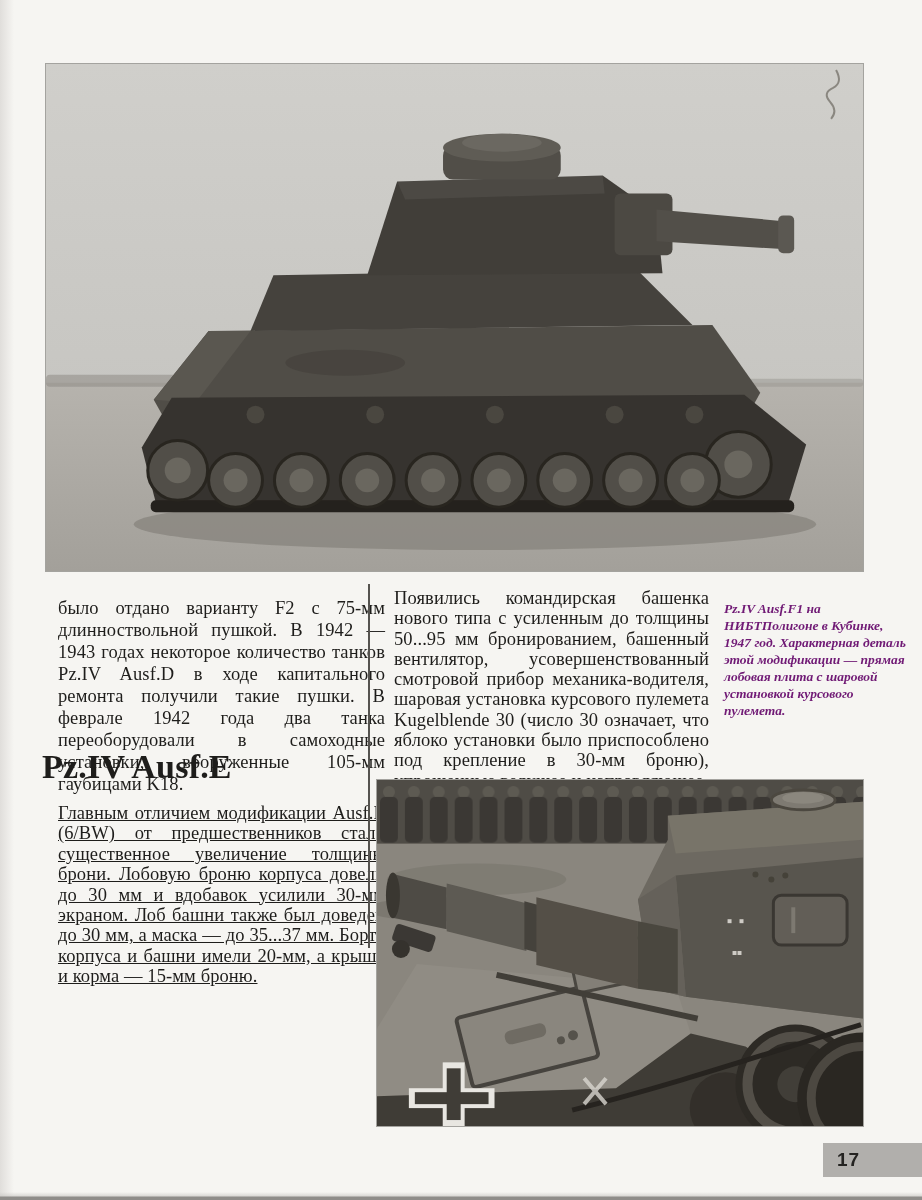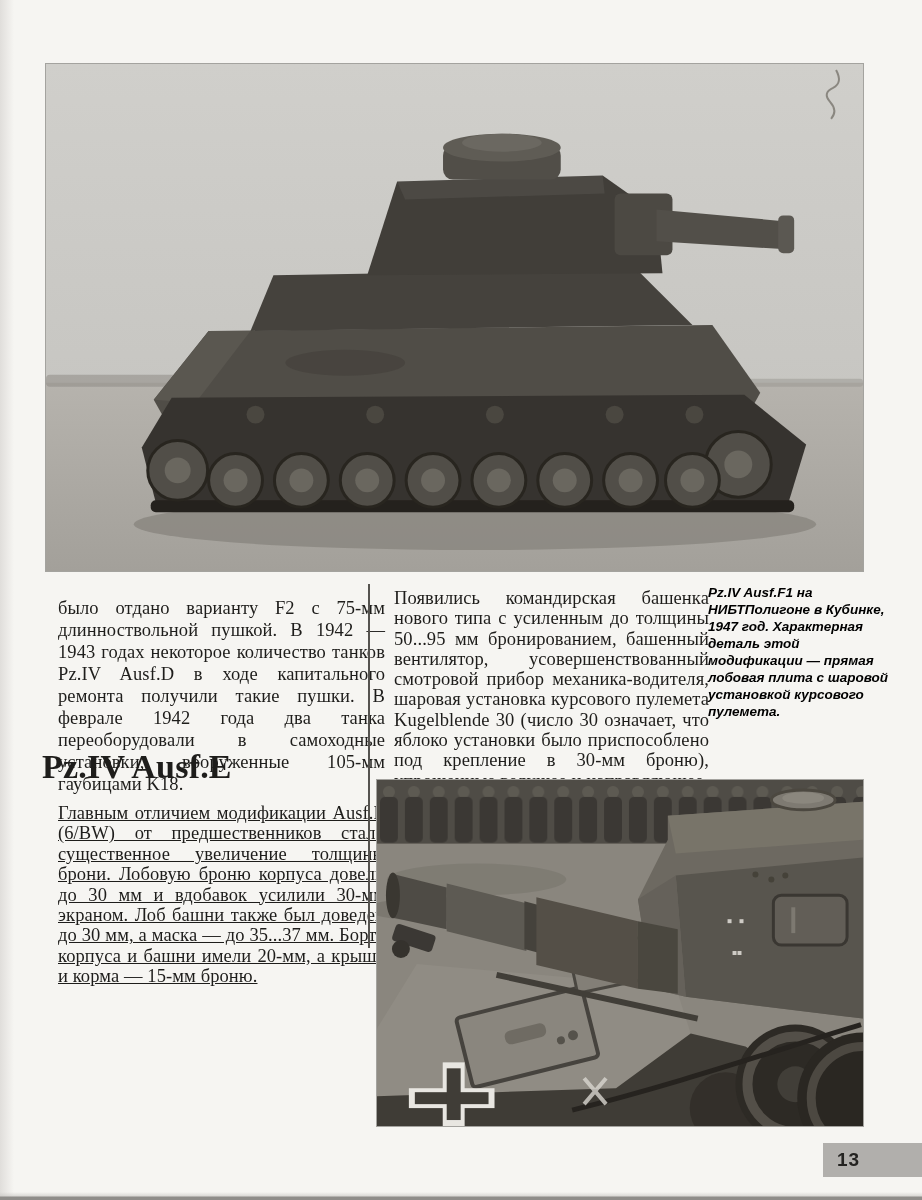--- a/index.html
+++ b/index.html
@@ -15,22 +15,22 @@
   .photo-top{left:45px;top:63px;width:819px;height:509px;}
   .photo-bottom{left:376px;top:779px;width:488px;height:348px;}
   .col-rule{position:absolute;left:368px;top:584px;width:2px;height:364px;background:#55534f;}
   .body-par{position:absolute;margin:16px;text-align:justify;font-size:18.5px;
             letter-spacing:.1px;hyphens:auto;-webkit-hyphens:auto;}
   .p1{left:42px;top:581px;width:327px;line-height:22px;}
   .p2{left:42px;top:787px;width:327px;line-height:20.4px;text-decoration:underline;}
   .p3{left:378px;top:572px;width:315px;line-height:20.3px;}
   .heading{position:absolute;left:42px;top:748px;margin:0;font-size:34px;font-weight:bold;
            font-family:"Liberation Serif",serif;letter-spacing:.2px;}
-  .caption{position:absolute;margin:0;font-family:Liberation Sans, sans-serif;
-           font-weight:bold;font-style:italic;color:#000000;}
+  .caption{position:absolute;margin:16px;font-family:Liberation Serif, serif;
+           font-weight:bold;font-style:italic;color:#701a75;}
   .caption-left{left:40px;top:961px;width:326px;text-align:right;font-size:15px;line-height:18.7px;}
   .caption-right{left:708px;top:584px;width:184px;text-align:left;font-size:13.5px;line-height:17px;}
   .page-num-box{position:absolute;left:823px;top:1143px;width:99px;height:34px;background:#b1afac;}
   .page-num-box span{display:inline-block;margin-left:14px;font-family:"Liberation Sans",sans-serif;
            font-weight:bold;font-size:19px;line-height:34px;color:#242321;letter-spacing:1px;}
 </style>
 </head>
 <body>
 
 <div class="sheet">
@@ -184,18 +184,18 @@
           <rect x="66" y="284" width="22" height="64" fill="#e8e6e1"></rect>
           <rect x="38" y="314" width="74" height="12" fill="#403d37"></rect>
           <rect x="70" y="290" width="14" height="52" fill="#403d37"></rect>
         </g>
         <path d="M208,300 l22,26 M230,300 l-22,26" stroke="#d9d6d0" stroke-width="4" opacity=".8"></path>
       </g>
     </svg>
   </div>
 
   <div class="page-num-box">
-    <span>13</span>
+    <span>17</span>
   </div>
 
   <div class="edge-left"></div>
   <div class="edge-bottom"></div>
 </div>
 
 </body></html>

